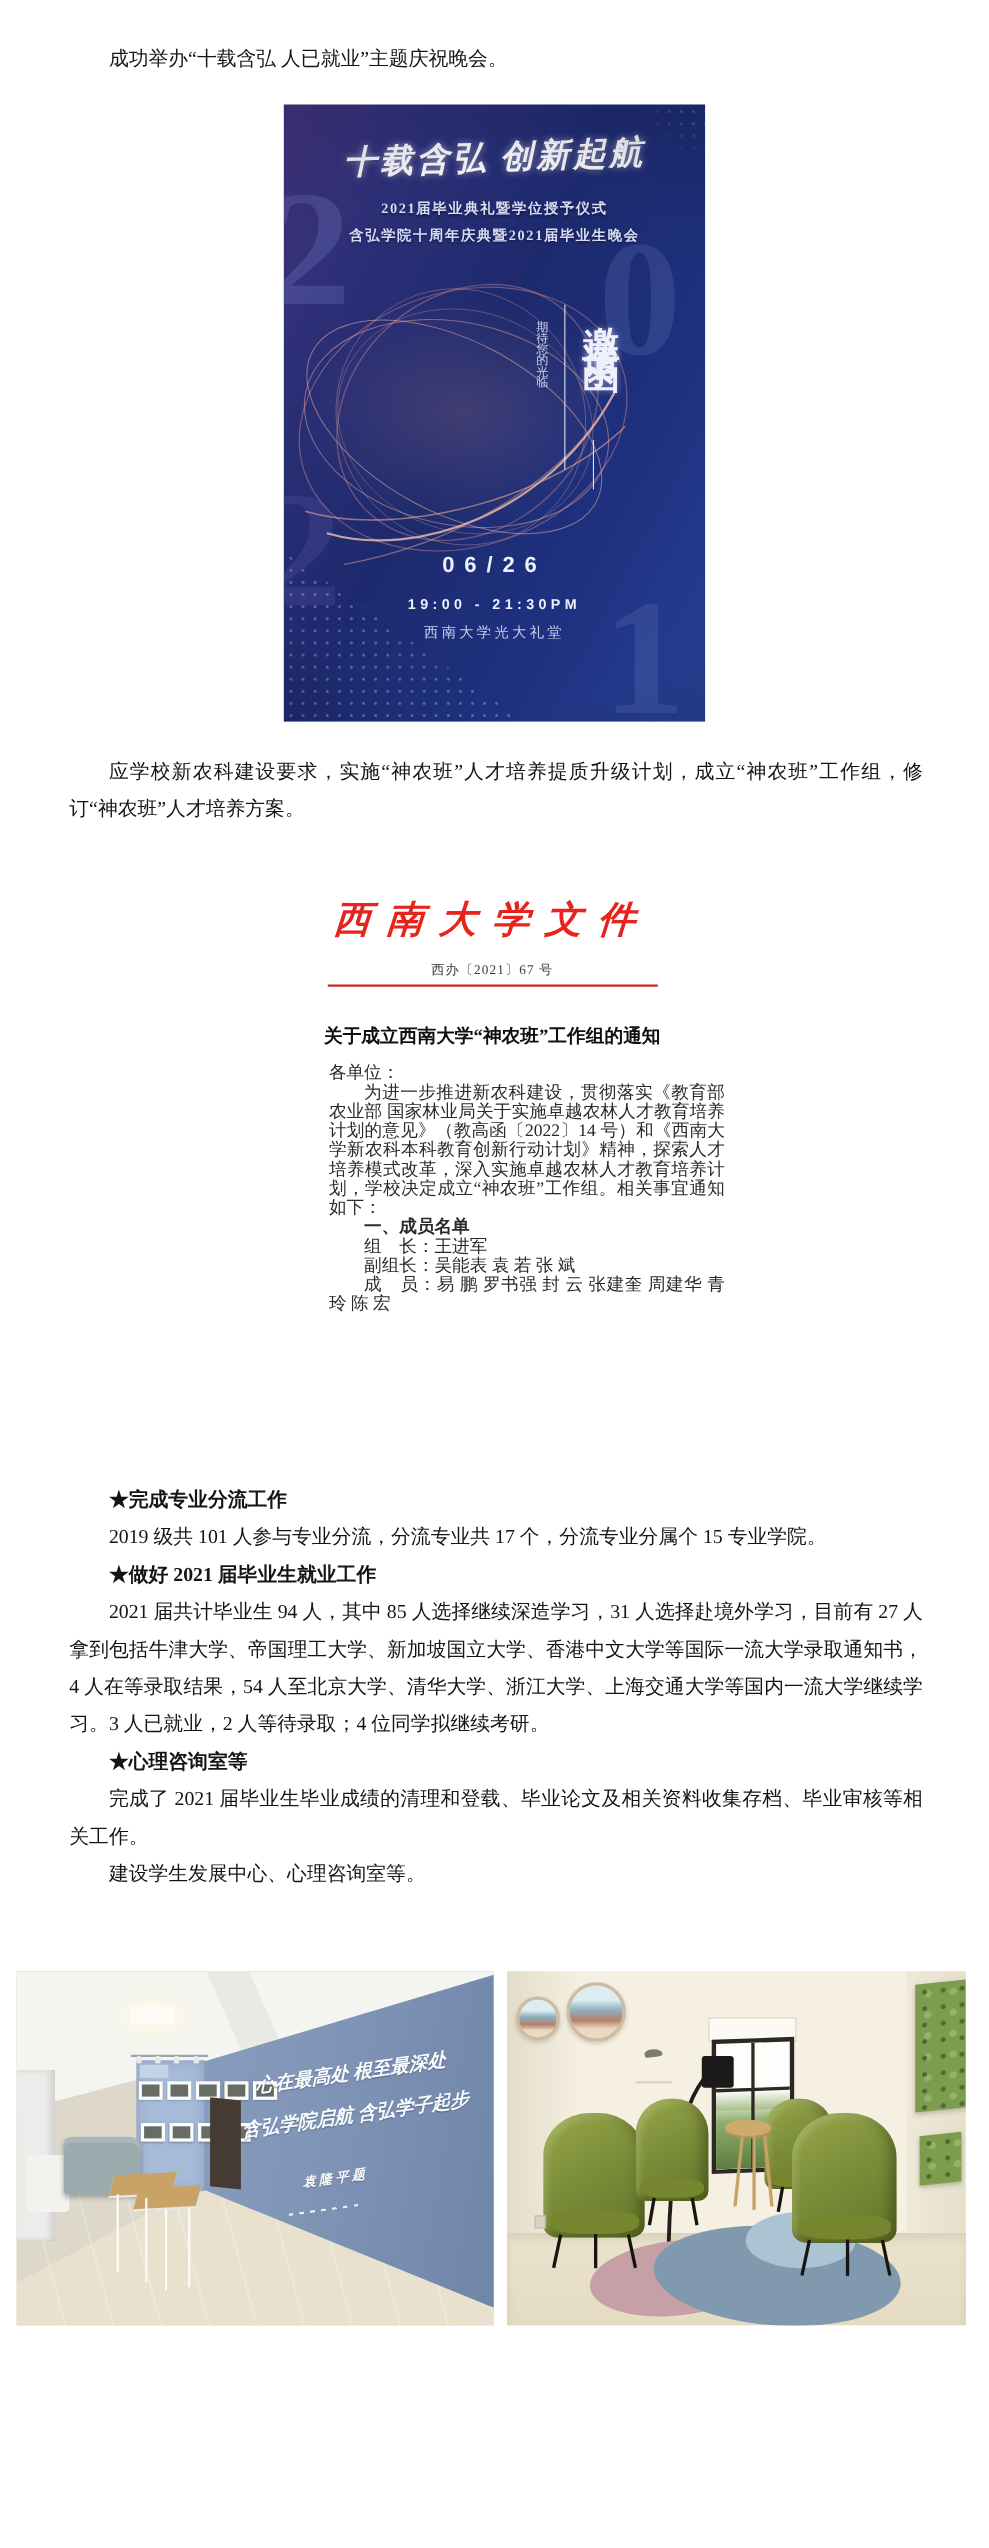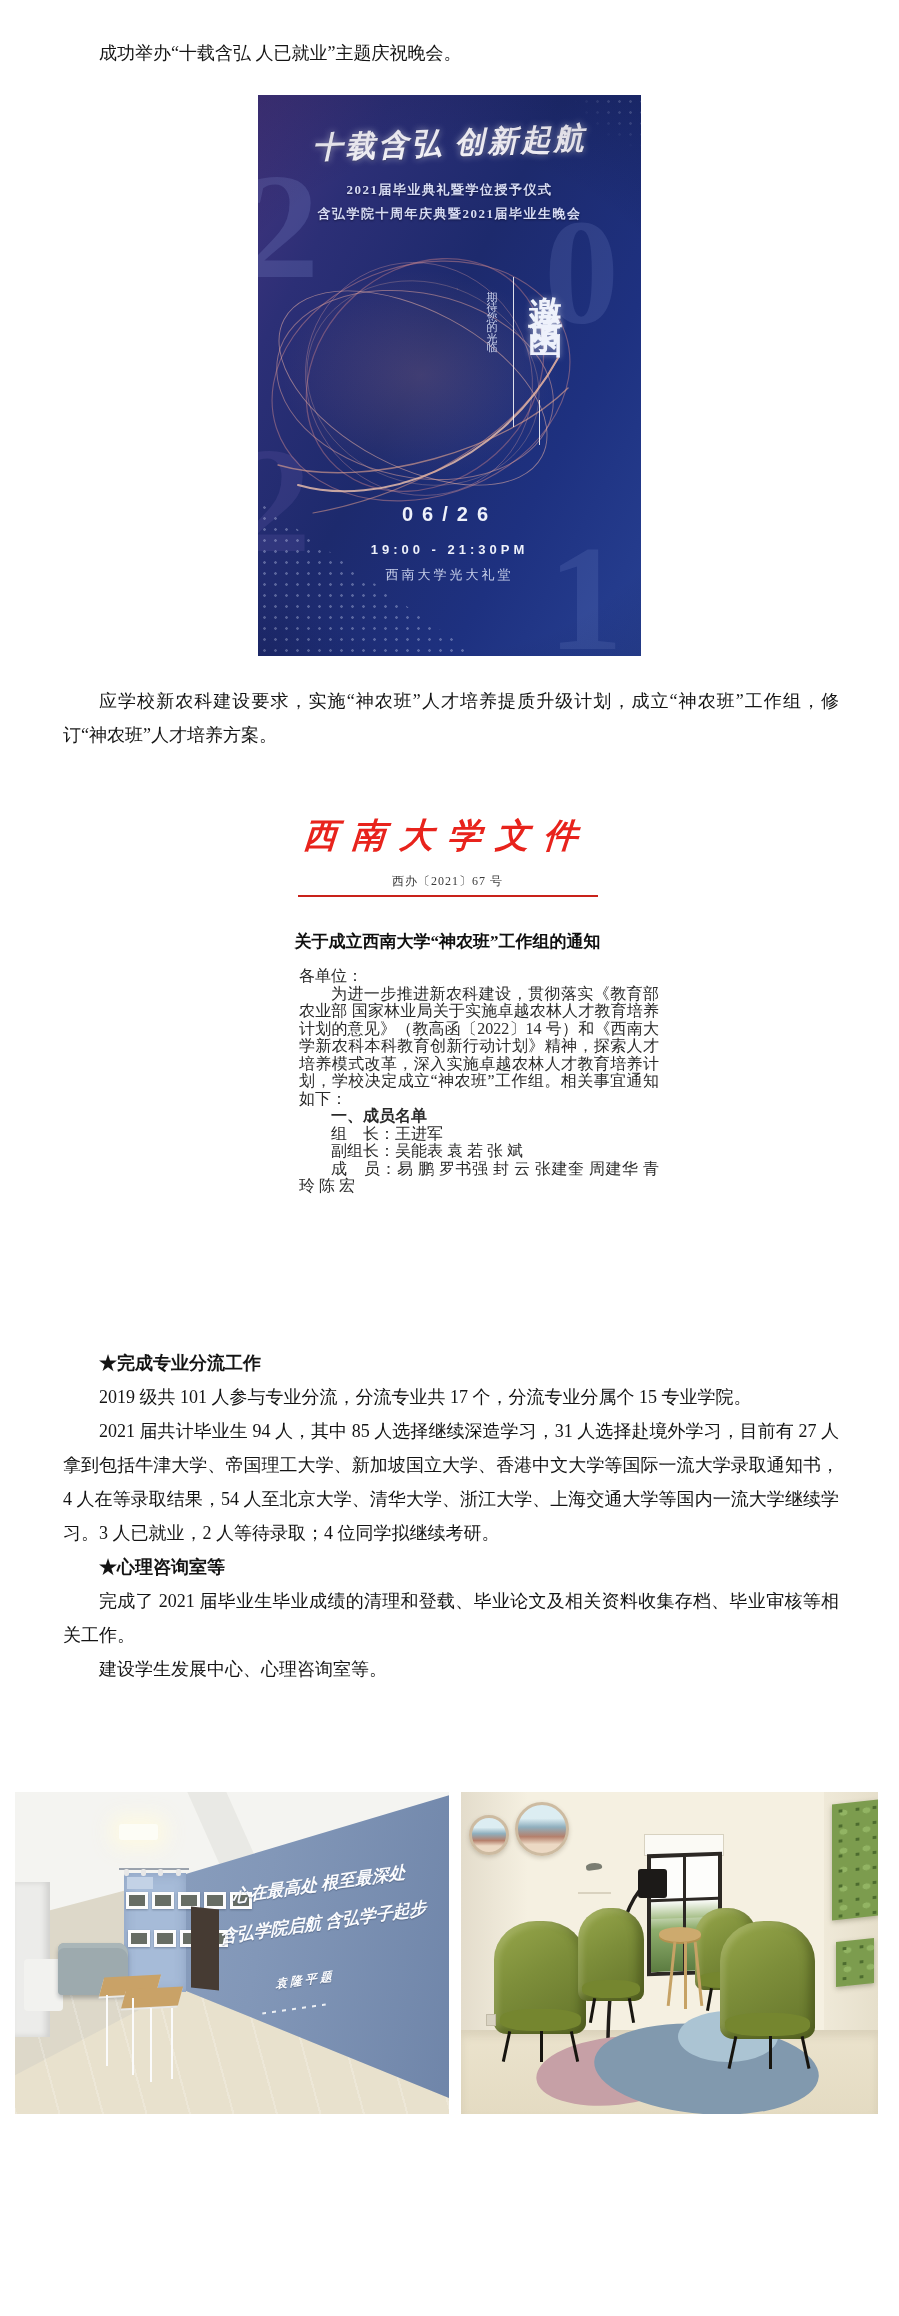--- a/index.html
+++ b/index.html
@@ -195,20 +195,21 @@
     <p class="indent doc-bold">一、成员名单</p>
     <p class="indent"><span>组　长：</span><span>王进军</span></p>
     <p class="indent"><span>副组长：</span><span>吴能表 袁 若 张 斌</span></p>
     <p class="indent"><span>成　员：</span><span>易 鹏 罗书强 封 云 张建奎 周建华 青 玲 陈 宏</span></p>
   </div>
 </div>
 
 <div class="abs bodytext" style="left:63px; top:1322px; width:776px;margin-top:24px;">
   <p class="star-head">★完成专业分流工作</p>
   <p class="indent">2019 级共 101 人参与专业分流，分流专业共 17 个，分流专业分属个 15 专业学院。</p>
+  <p class="star-head">★做好 2021 届毕业生就业工作</p>
   <p class="indent">2021 届共计毕业生 94 人，其中 85 人选择继续深造学习，31 人选择赴境外学习，目前有 27 人拿到包括牛津大学、帝国理工大学、新加坡国立大学、香港中文大学等国际一流大学录取通知书，4 人在等录取结果，54 人至北京大学、清华大学、浙江大学、上海交通大学等国内一流大学继续学习。3 人已就业，2 人等待录取；4 位同学拟继续考研。</p>
   <p class="star-head">★心理咨询室等</p>
   <p class="indent">完成了 2021 届毕业生毕业成绩的清理和登载、毕业论文及相关资料收集存档、毕业审核等相关工作。</p>
   <p class="indent">建设学生发展中心、心理咨询室等。</p>
 </div>
 
 <div class="abs photo ph1">
   <div class="floor"></div>
   <div class="floor-shine"></div>
   <div class="ceiling"></div>

